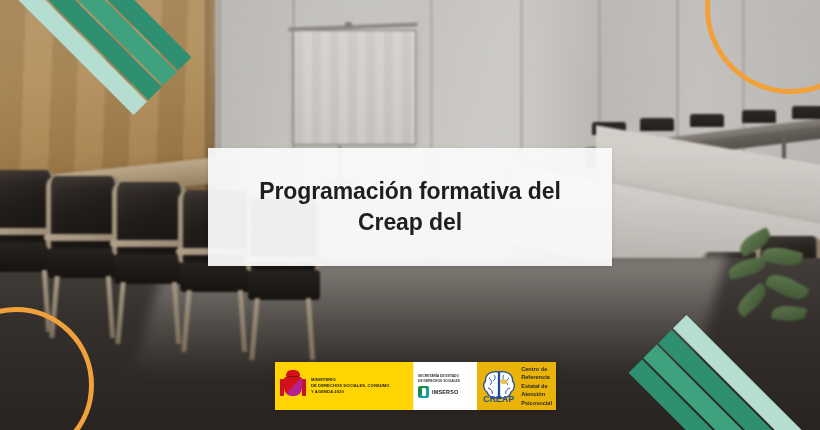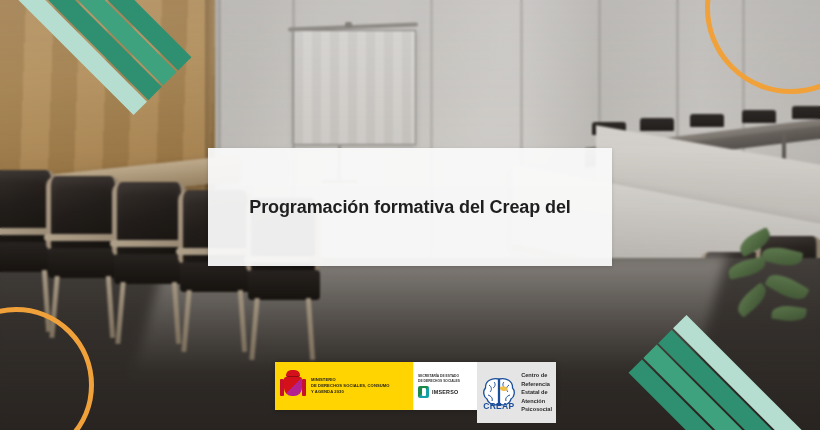--- a/index.html
+++ b/index.html
@@ -204,21 +204,21 @@
 
   
   .title-card {
     position:absolute; left:208px; top:148px; width:404px; height:118px;
     background:rgba(249,249,249,.95);
     display:flex; align-items:center; justify-content:center;
     padding:0 26px;
     box-shadow:0 1px 4px rgba(0,0,0,.12);
   }
   .title-card h1 {
-    font-size:18px; line-height:1.34; font-weight:bold;
+    font-size:23px; line-height:1.34; font-weight:bold;
     color:#1f1f1f; text-align:center; letter-spacing:-.1px;
   }
 
   
   .logobar {
     position:absolute; left:275px; top:362px; width:281px; height:48px;
     display:flex; background:#fff;
     box-shadow:0 1px 4px rgba(0,0,0,.25);
   }
   .logo-ministry {
@@ -261,21 +261,21 @@
     background:linear-gradient(135deg,#1b8a4b 0 50%, #15a0a8 50% 100%);
     border-radius:2px; position:relative;
   }
   .imserso-mark::after {
     content:""; position:absolute; left:3.5px; top:2px;
     width:4px; height:8px; background:#fff; border-radius:1px;
   }
   .imserso-text { font-size:5.4px; font-weight:bold; color:#1b1b1b; letter-spacing:.2px; }
 
   .logo-creap {
-    flex:1; height:61px; background:#e5e5e5;
+    flex:1; height:48px; background:#eab308;
     display:flex; align-items:center; gap:4px; padding:0 4px;
   }
   .brain { width:36px; height:34px; position:relative; flex:0 0 36px; }
   .creap-word {
     position:absolute; left:2px; bottom:-1px;
     font-size:8.5px; font-weight:bold; color:#1b4f9c; letter-spacing:.3px;
   }
   .creap-desc { font-size:5.6px; line-height:1.52; color:#2a2a2a; font-weight:bold; }
 
 </style>

